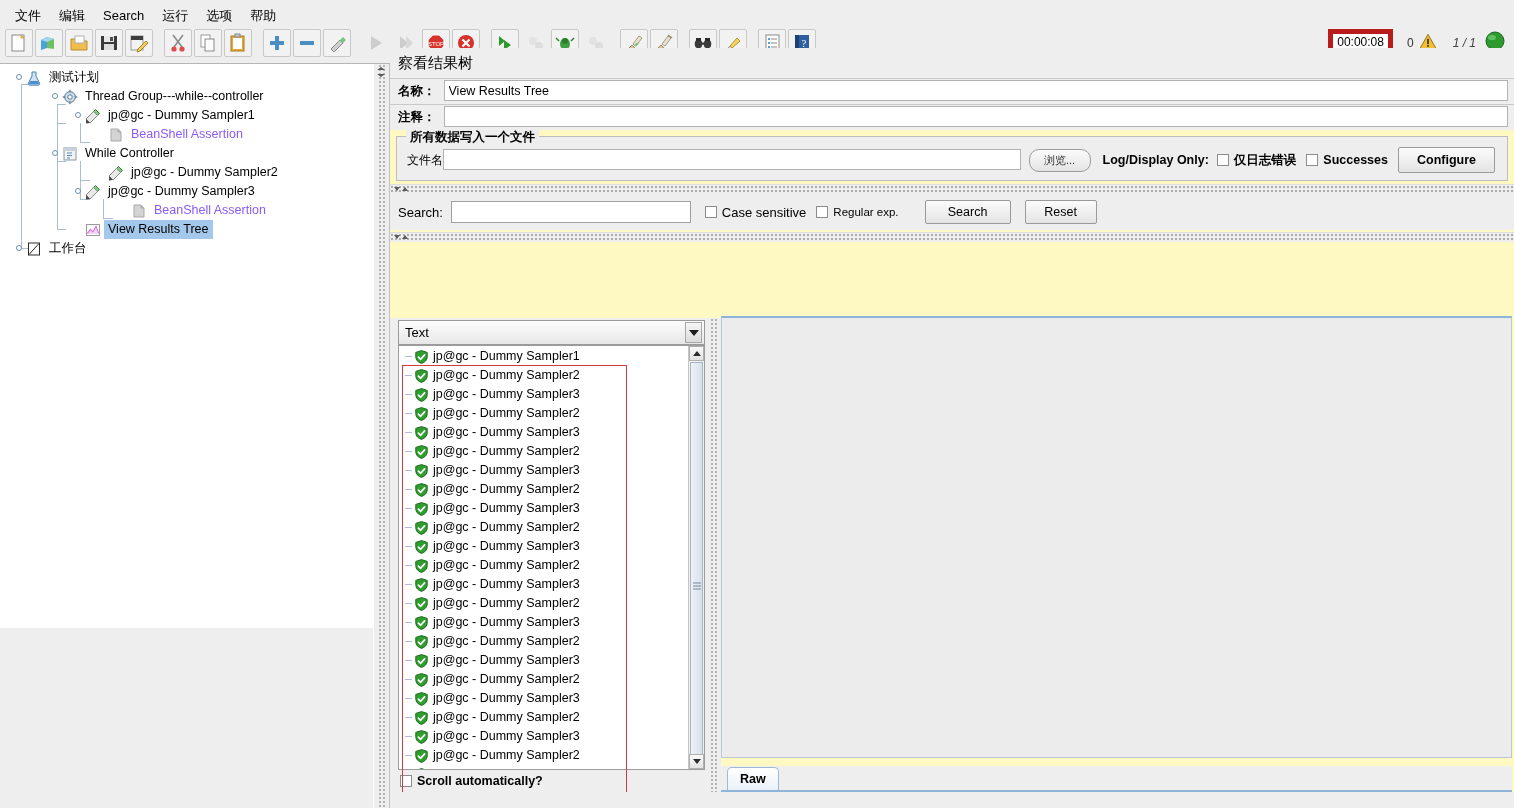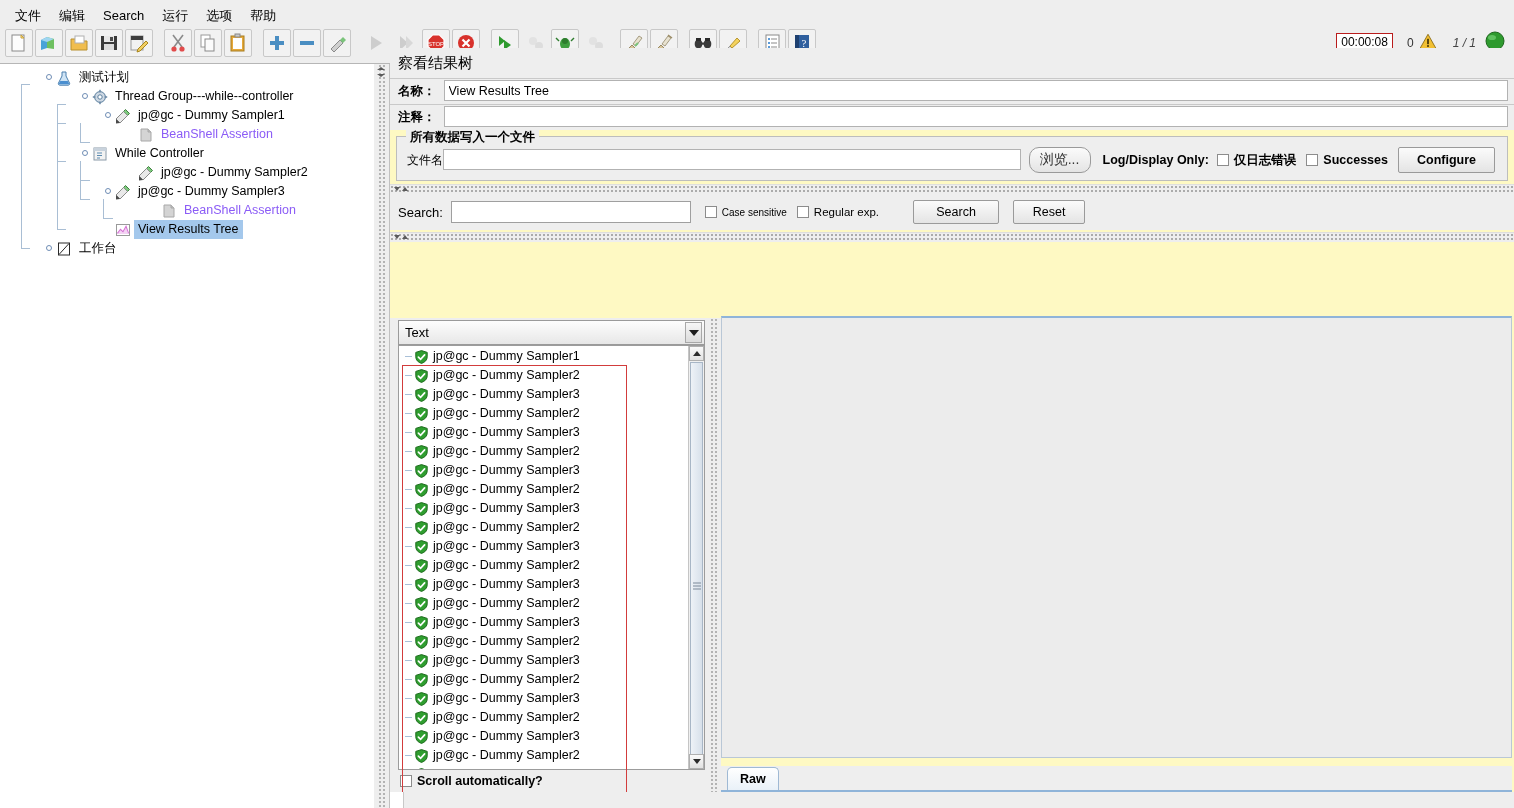--- a/index.html
+++ b/index.html
@@ -34,31 +34,31 @@
     display:flex;align-items:center;justify-content:center;
     position:relative;box-sizing:border-box;
   }
   .tb-btn.framed{border:1px solid #c8c8c8;background:#f2f2f2;}
   .tb-sep{width:9px;height:28px;}
   .tb-icon{width:20px;height:20px;display:block;}
   .tb-btn.disabled{opacity:.38;}
 
   .tb-right{margin-left:auto;display:flex;align-items:center;padding-right:4px;}
   .timer-box{
-    border:1px solid #b91c1c;background:#fff;
+    border:5px solid #b91c1c;background:#fff;
     font-family:"Liberation Sans",sans-serif;font-size:12px;
     padding:2px 4px;line-height:13px;
   }
   .warn-count{margin:0 5px 0 14px;font-size:12px;color:#333;}
   .thread-count{margin:0 8px 0 16px;font-size:12px;color:#444;font-style:italic;}
 
   
   .tree-panel{
-    position:absolute;left:0;top:64px;width:373px;height:744px;
-    background:#ffffff;border-right:1px solid #c8c8c8;overflow:hidden;padding-left:30px;
+    position:absolute;left:0;top:64px;width:373px;height:564px;
+    background:#ffffff;border-right:1px solid #c8c8c8;overflow:hidden;
   }
   .tree-inner{position:relative;padding:4px 0 0 0;}
   .tnode{
     position:relative;height:19px;line-height:19px;
     display:flex;align-items:center;white-space:nowrap;font-size:12.5px;
   }
   .tnode .tlabel{padding:0 4px;}
   .tnode.selected .tlabel{background:#a4c8ec;}
   .tnode.dim .tlabel{color:#8b5cf6;}
   .tn-icon{width:16px;height:16px;margin-right:3px;flex:none;display:block;}
@@ -117,21 +117,21 @@
     position:absolute;top:-8px;left:9px;background:#eeeeee;
     font-size:12.5px;font-weight:bold;padding:0 4px;
   }
   .row{display:flex;align-items:center;}
   .btn{
     background:linear-gradient(#fbfbfb,#e4e4e4);
     border:1px solid #9a9a9a;border-radius:2px;
     font-size:12.5px;font-family:"Liberation Sans",sans-serif;
     padding:4px 12px;color:#000;cursor:default;white-space:nowrap;
   }
-  .btn.small{font-size:14px;padding:3px 10px;color:#333;border-radius:10px;}
+  .btn.small{font-size:11px;padding:3px 10px;color:#333;border-radius:10px;}
   .btn.wide{padding:5px 18px;font-weight:bold;}
   .cb{
     width:12px;height:12px;border:1px solid #8c8c8c;background:#fff;
     display:inline-block;flex:none;box-sizing:border-box;margin-right:5px;
   }
   .cb-wrap{display:flex;align-items:center;margin-right:10px;white-space:nowrap;font-size:12.5px;}
   .cb-wrap.bold{font-weight:bold;}
 
   .hsplit{
     height:9px;background:#eeeeee;
@@ -676,23 +676,23 @@
         <polygon points="3,6 6,2 0,2" fill="#5a5a5a"></polygon>
           <polygon points="11,2 8,6 14,6" fill="#5a5a5a"></polygon>
       </svg>
     </div>
 
     <div class="searchbar">
       <div class="slabel">Search:</div>
       <input class="search-input" type="text" value="" style="">
       <div class="cb-wrap">
         <span class="cb"></span>
-        <span style="font-size:10px">Case sensitive</span>
-      </div>
-      <div class="cb-wrap" style="margin-right:34px">
+        <span style="font-size:13px">Case sensitive</span>
+      </div>
+      <div class="cb-wrap" style="margin-right:26px">
         <span class="cb"></span>
         <span style="font-size:11.5px">Regular exp.</span>
       </div>
       <button class="btn" style="width:86px;margin-right:14px">Search</button>
       <button class="btn" style="width:72px">Reset</button>
     </div>
 
     <div class="hsplit" style="margin-top:2px">
       <svg class="grip" viewBox="0 0 14 8">
         <polygon points="3,6 6,2 0,2" fill="#5a5a5a"></polygon>

